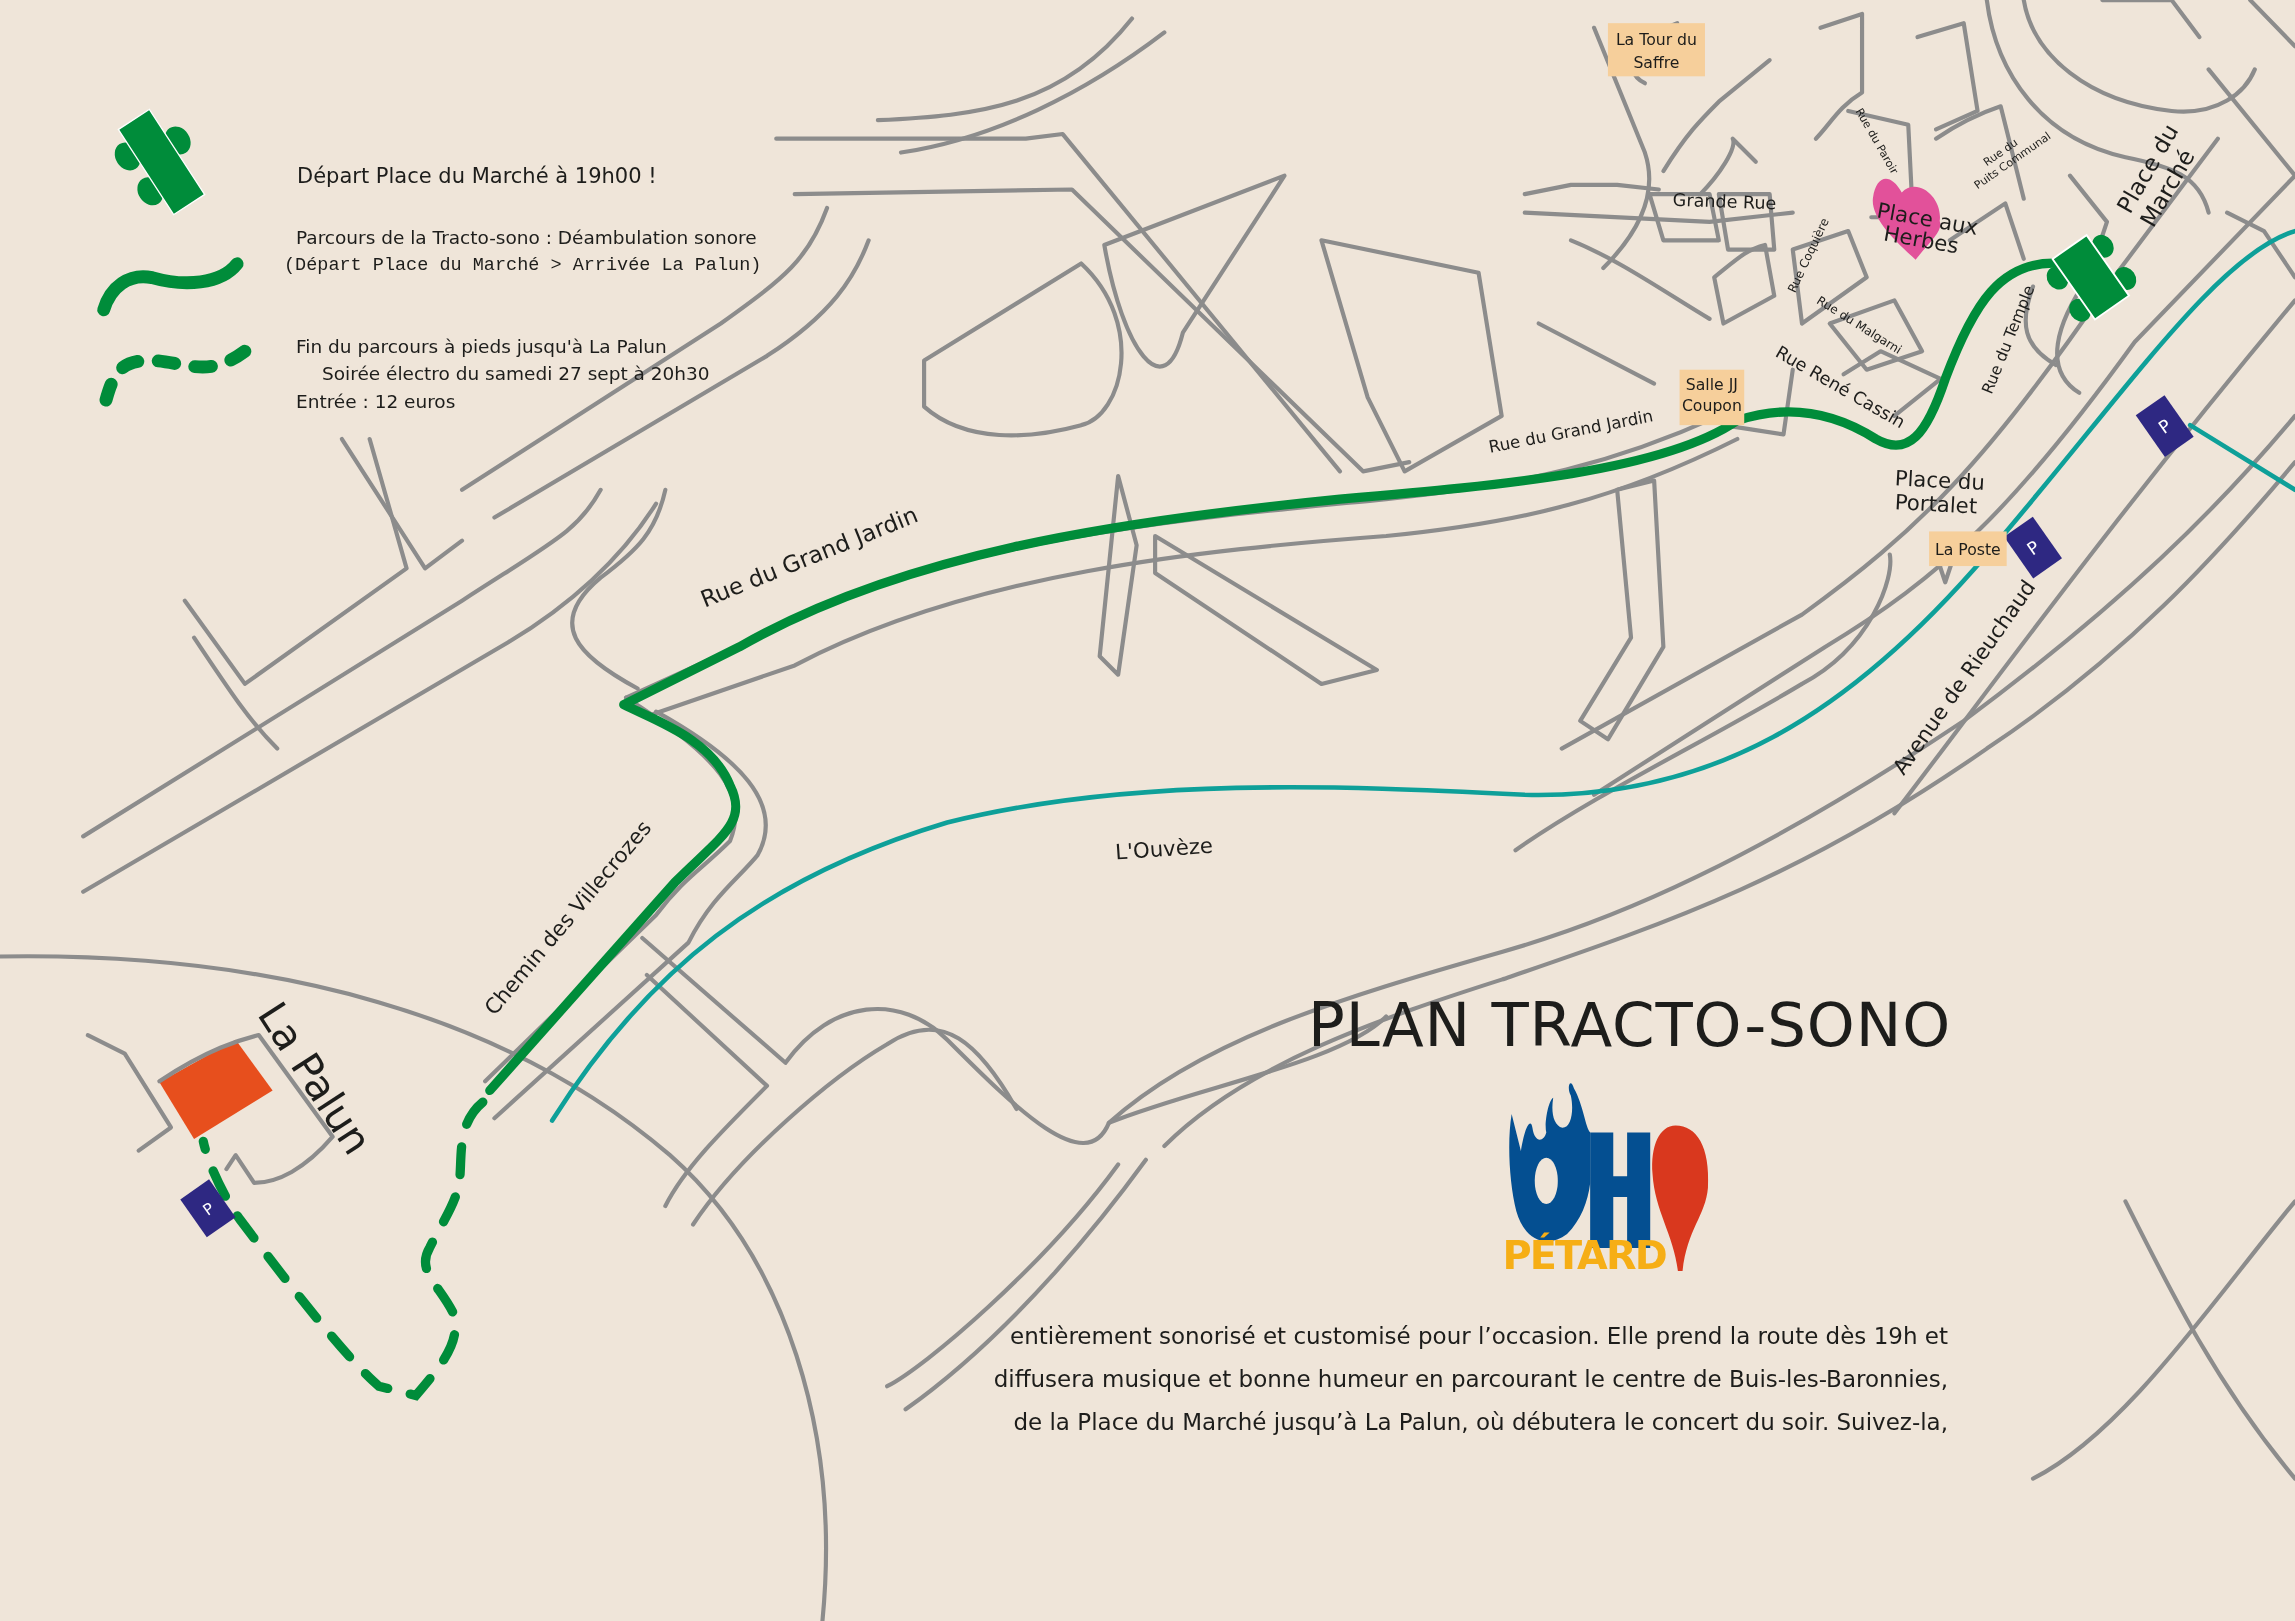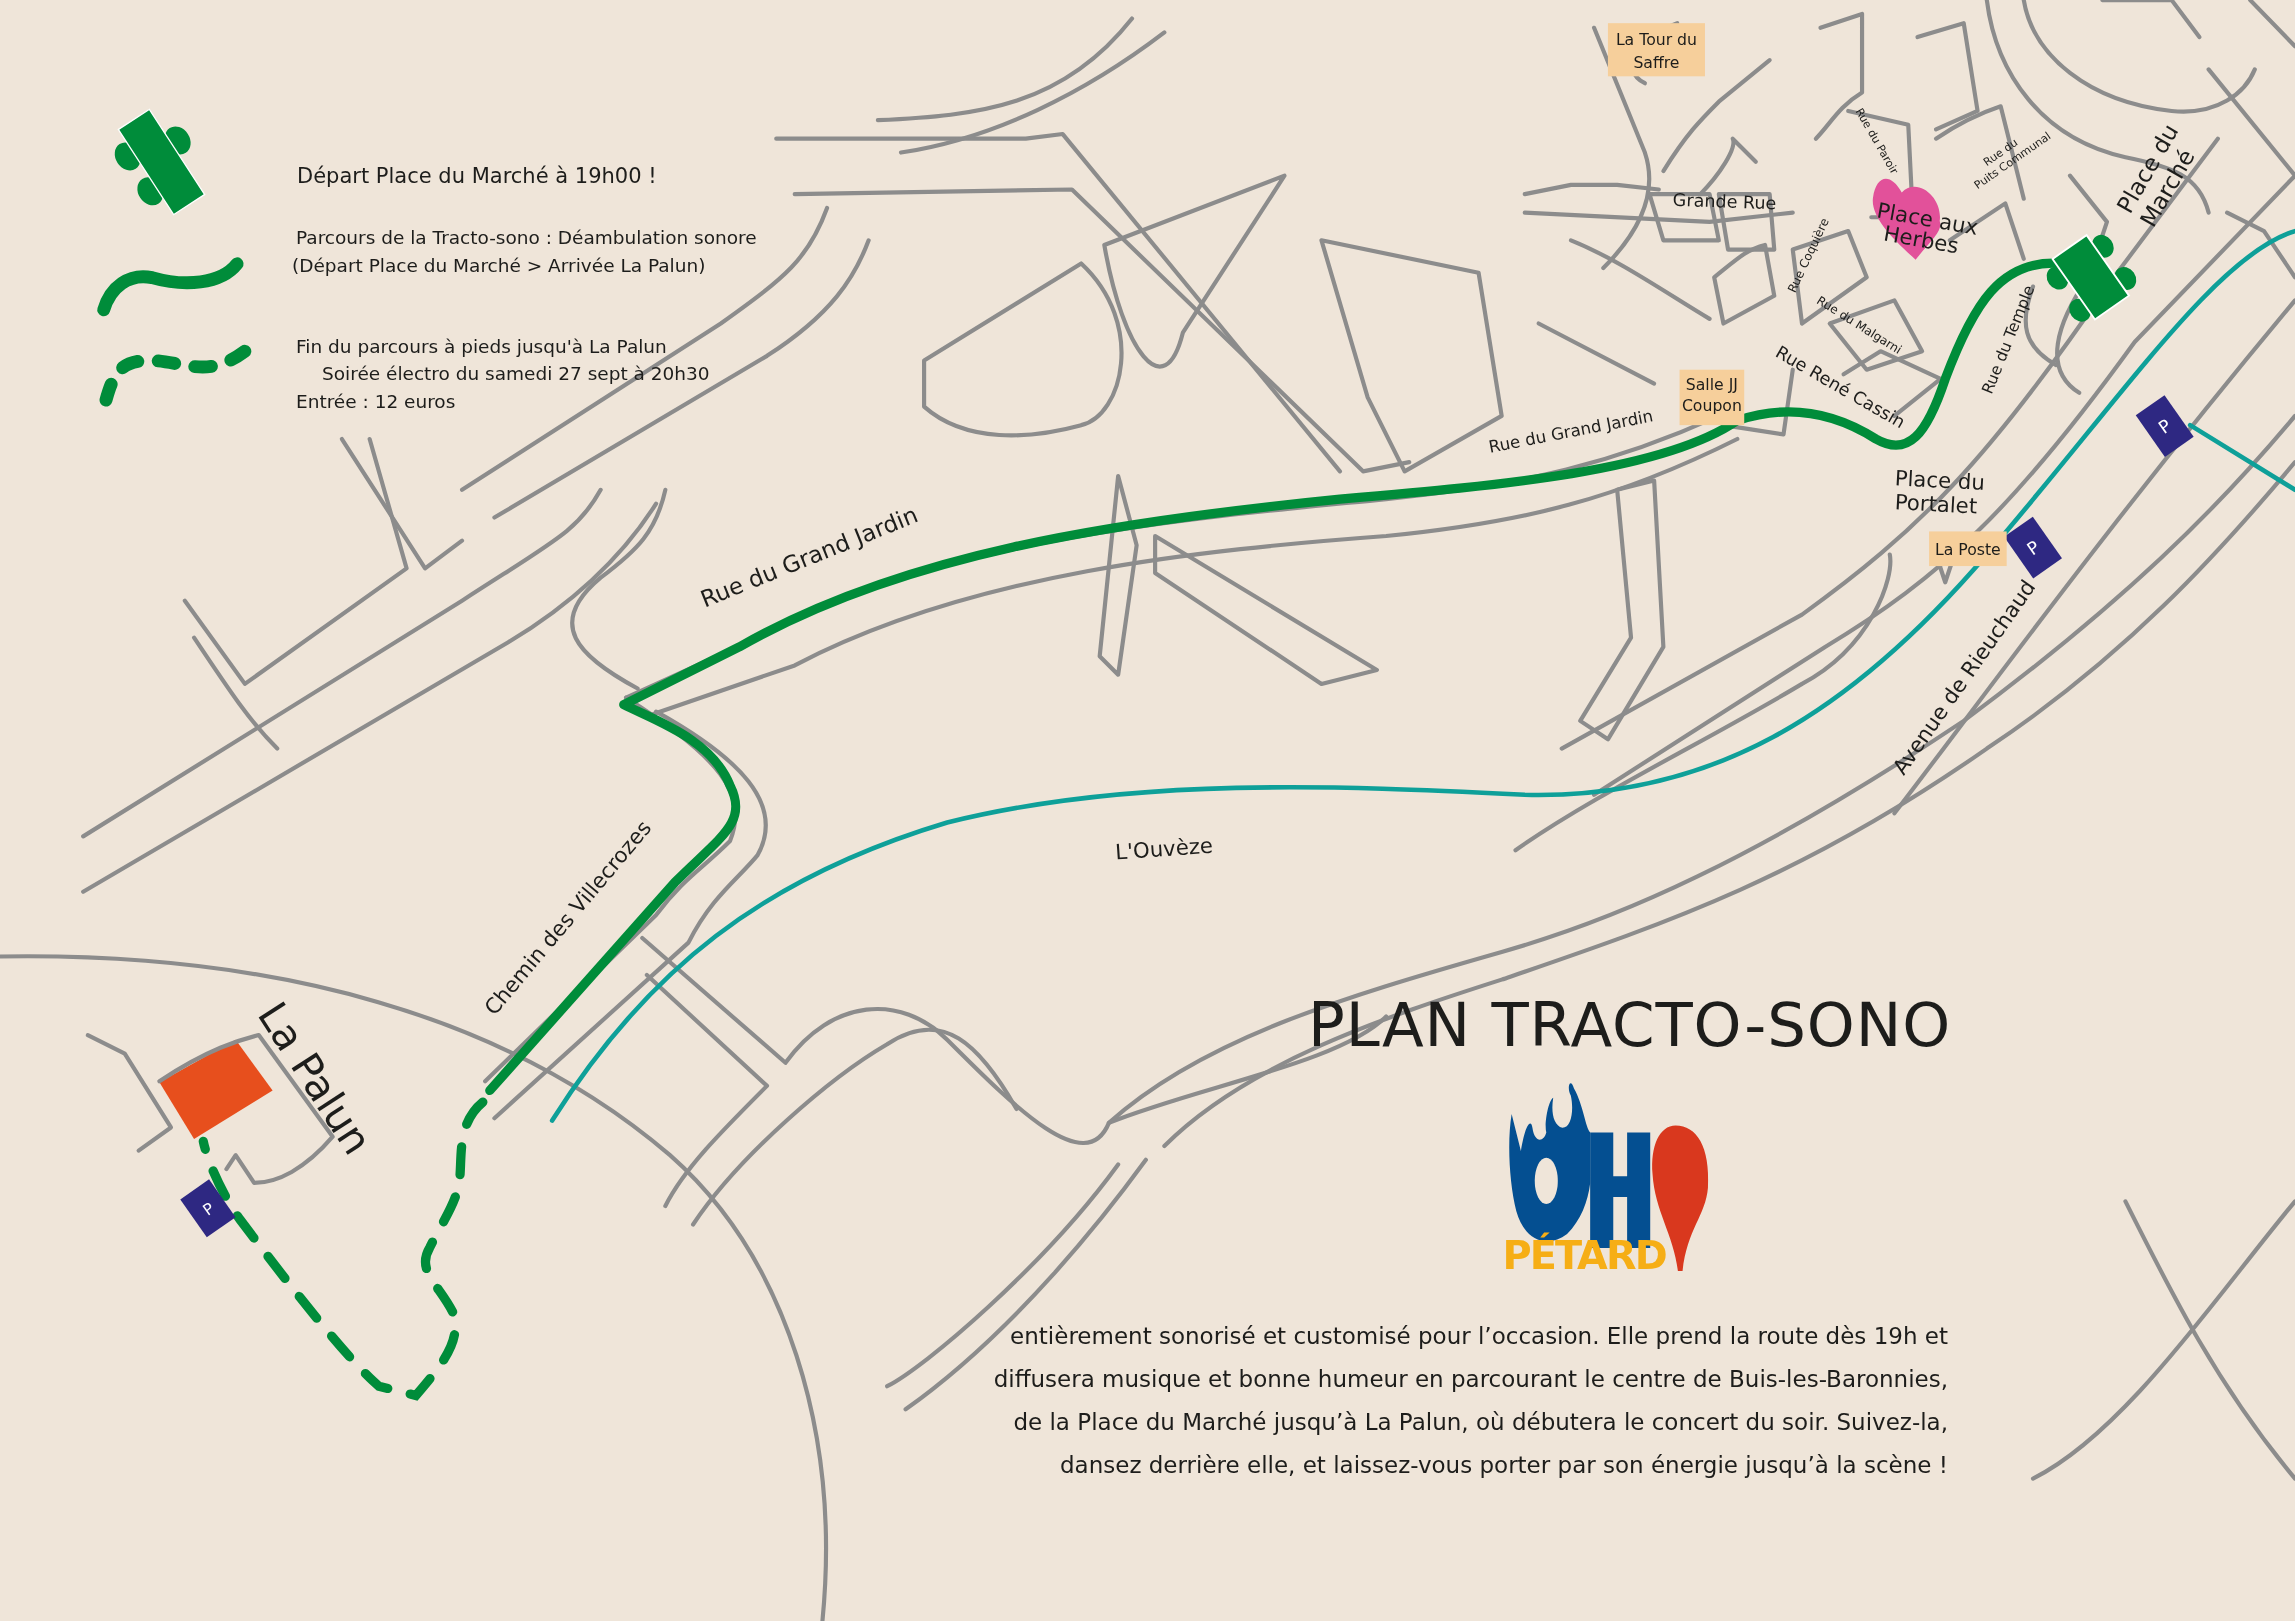--- a/index.html
+++ b/index.html
@@ -185,21 +185,21 @@
       <ellipse cx="-55" cy="40" rx="26" ry="32" fill="#008c3a"></ellipse>
       <rect x="-40" y="-110" width="80" height="220" fill="#008c3a" stroke="#ffffff" stroke-width="3"></rect>
     </g>
   </svg>
   <div class="legend-line" style="position:absolute;left:297px;top:154px;font-size:21px;margin-top:8px;">Départ Place du Marché à 19h00 !</div>
 
   <svg style="position:absolute;left:92px;top:250px;" width="166" height="69" viewBox="0 0 360 150">
     <path d="M25 130 C 40 80, 80 50, 130 60 C 200 80, 280 75, 315 30" fill="none" stroke="#008c3a" stroke-width="28" stroke-linecap="round"></path>
   </svg>
   <div class="legend-line" style="position:absolute;left:296px;top:224px;text-align:right;">Parcours de la Tracto-sono : Déambulation sonore</div>
-  <div class="legend-line" style="position:absolute;left:292px;top:252px;">(Départ Place du Marché &gt; Arrivée La Palun)</div>
+  <div class="legend-line" style="position:absolute;left:284px;top:252px;font-family:Liberation Mono, monospace;">(Départ Place du Marché &gt; Arrivée La Palun)</div>
 
   <svg style="position:absolute;left:92px;top:333px;" width="176" height="74" viewBox="0 0 380 160">
     <path d="M30 145 C 45 90, 60 65, 110 60 C 160 55, 210 80, 260 72 C 300 65, 330 40, 345 28" fill="none" stroke="#008c3a" stroke-width="28" stroke-linecap="round" stroke-dasharray="36 44"></path>
   </svg>
   <div class="legend-line" style="position:absolute;left:296px;top:333px;">Fin du parcours à pieds jusqu'à La Palun</div>
   <div class="legend-line" style="position:absolute;left:296px;top:360px;margin-left:26px;">Soirée électro du samedi 27 sept à 20h30</div>
   <div class="legend-line" style="position:absolute;left:296px;top:388px;">Entrée : 12 euros</div>
 </div>
 
 <div class="title">PLAN TRACTO-SONO</div>
@@ -212,15 +212,14 @@
   <path fill="#044f91" d="M210 120 L 260 120 L 260 215 L 290 215 L 290 120 L 340 120 L 340 370 L 290 370 L 290 260 L 260 260 L 260 370 L 210 370 Z"></path>
 
   <path fill="#d9381e" d="M395 105 C 440 105, 470 150, 465 240 C 460 300, 420 330, 410 420 L 400 420 C 390 340, 350 290, 345 210 C 340 150, 360 105, 395 105 Z"></path>
   <text x="20" y="415" font-size="86" font-weight="bold" fill="#f6ae15" font-family="DejaVu Sans, sans-serif" letter-spacing="-4">PÉTARD</text>
 </svg>
 
 <div class="desc">
   <div>entièrement sonorisé et customisé pour l’occasion. Elle prend la route dès 19h et</div>
   <div>diffusera musique et bonne humeur en parcourant le centre de Buis-les-Baronnies,</div>
   <div>de la Place du Marché jusqu’à La Palun, où débutera le concert du soir. Suivez-la,</div>
-  <div>dansez derrière elle, et laissez-vous porter par son énergie jusqu’à la scène !</div>
 </div>
 
 
 </body></html>

